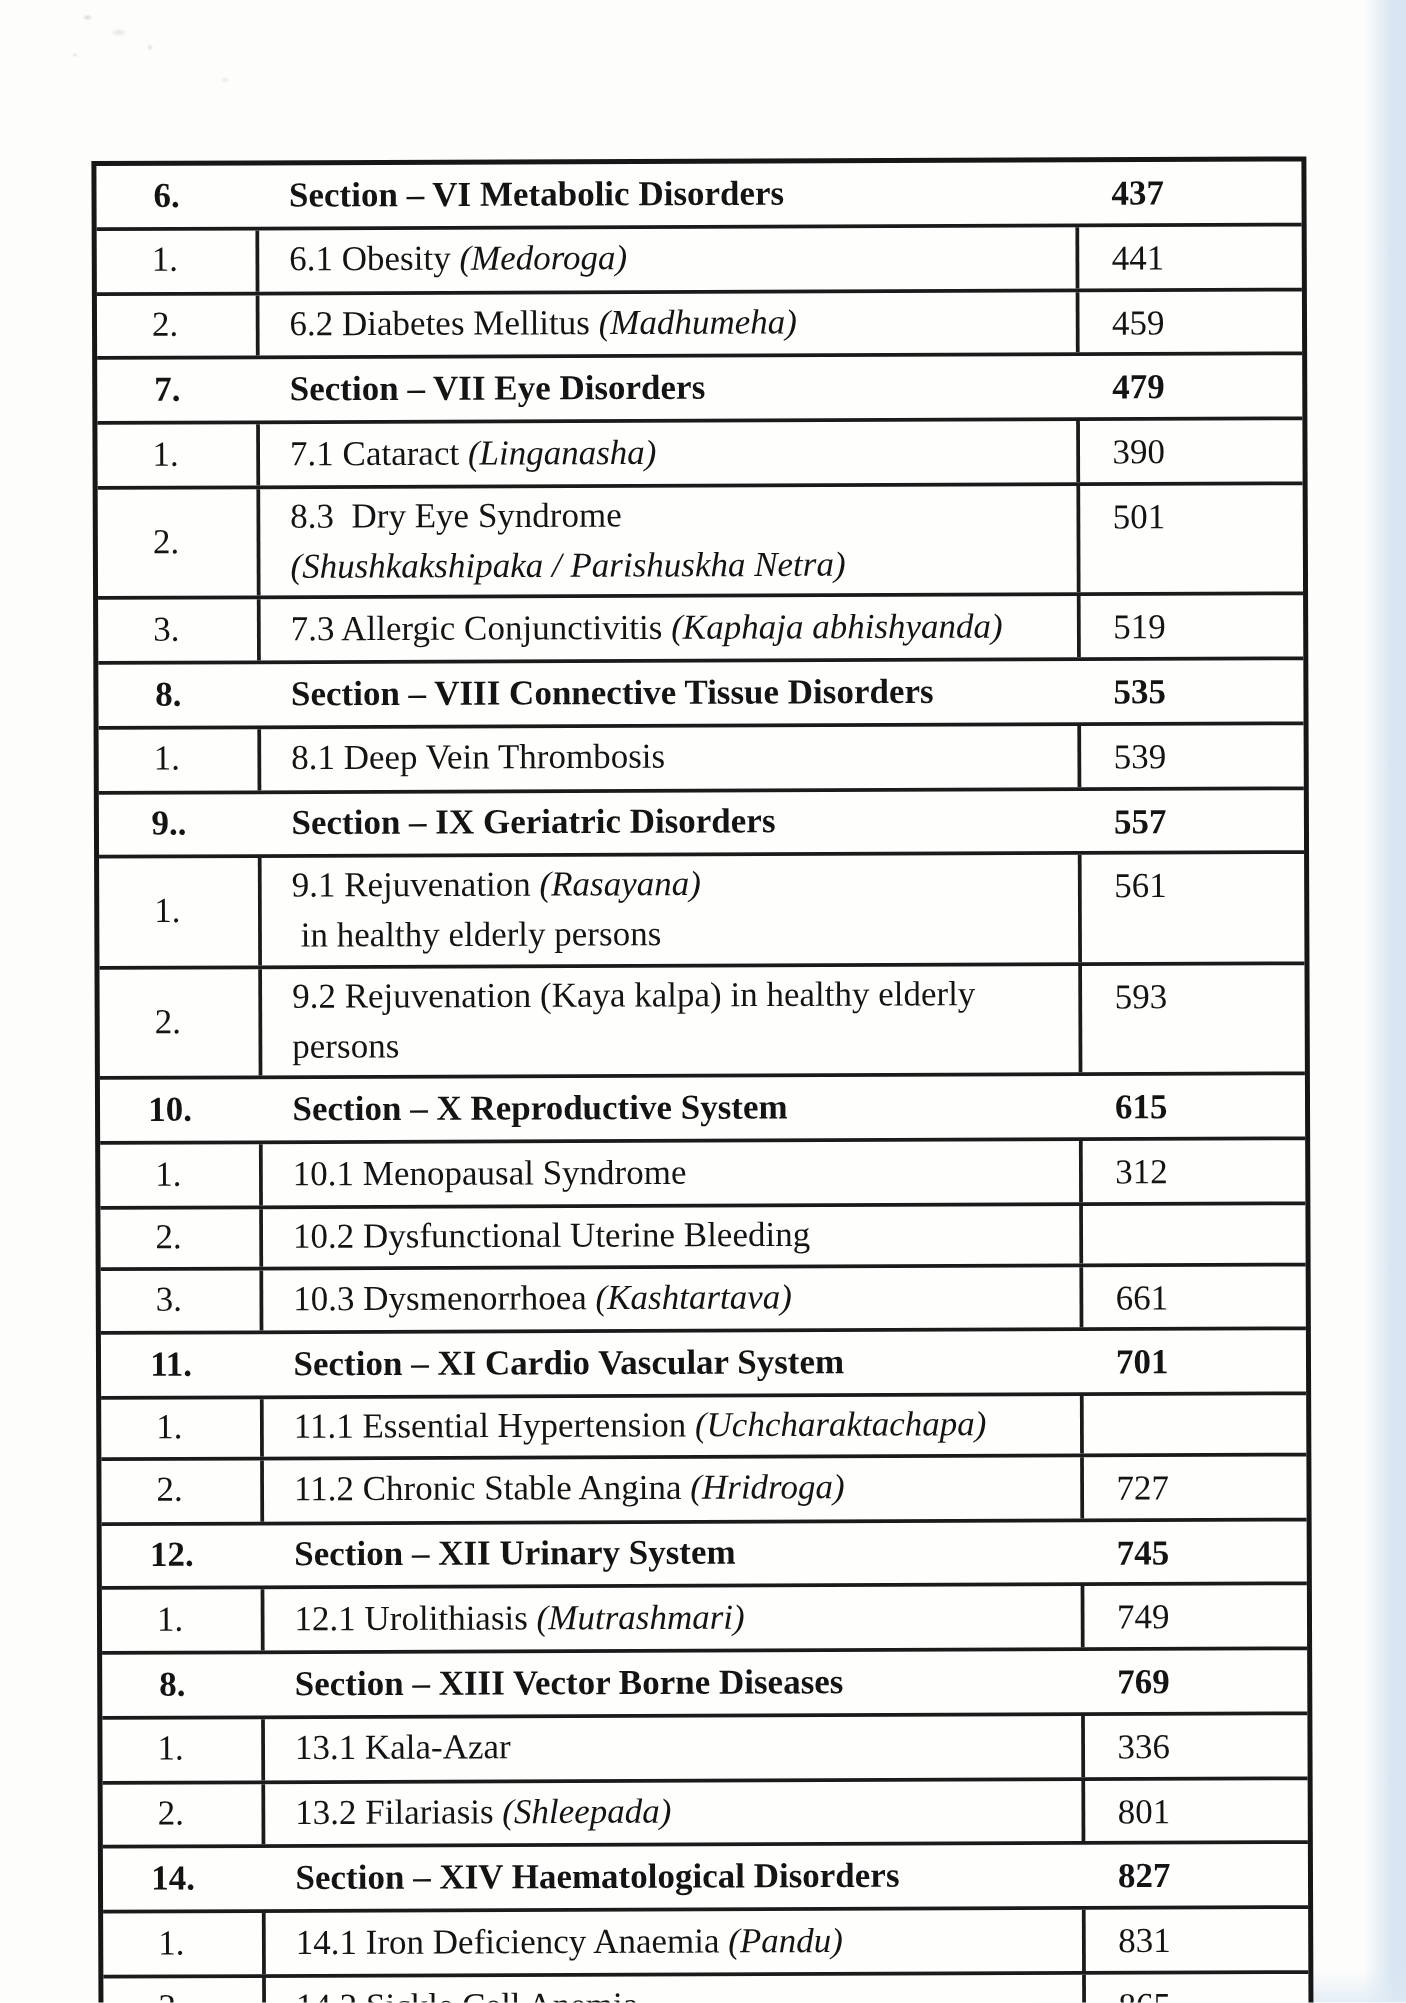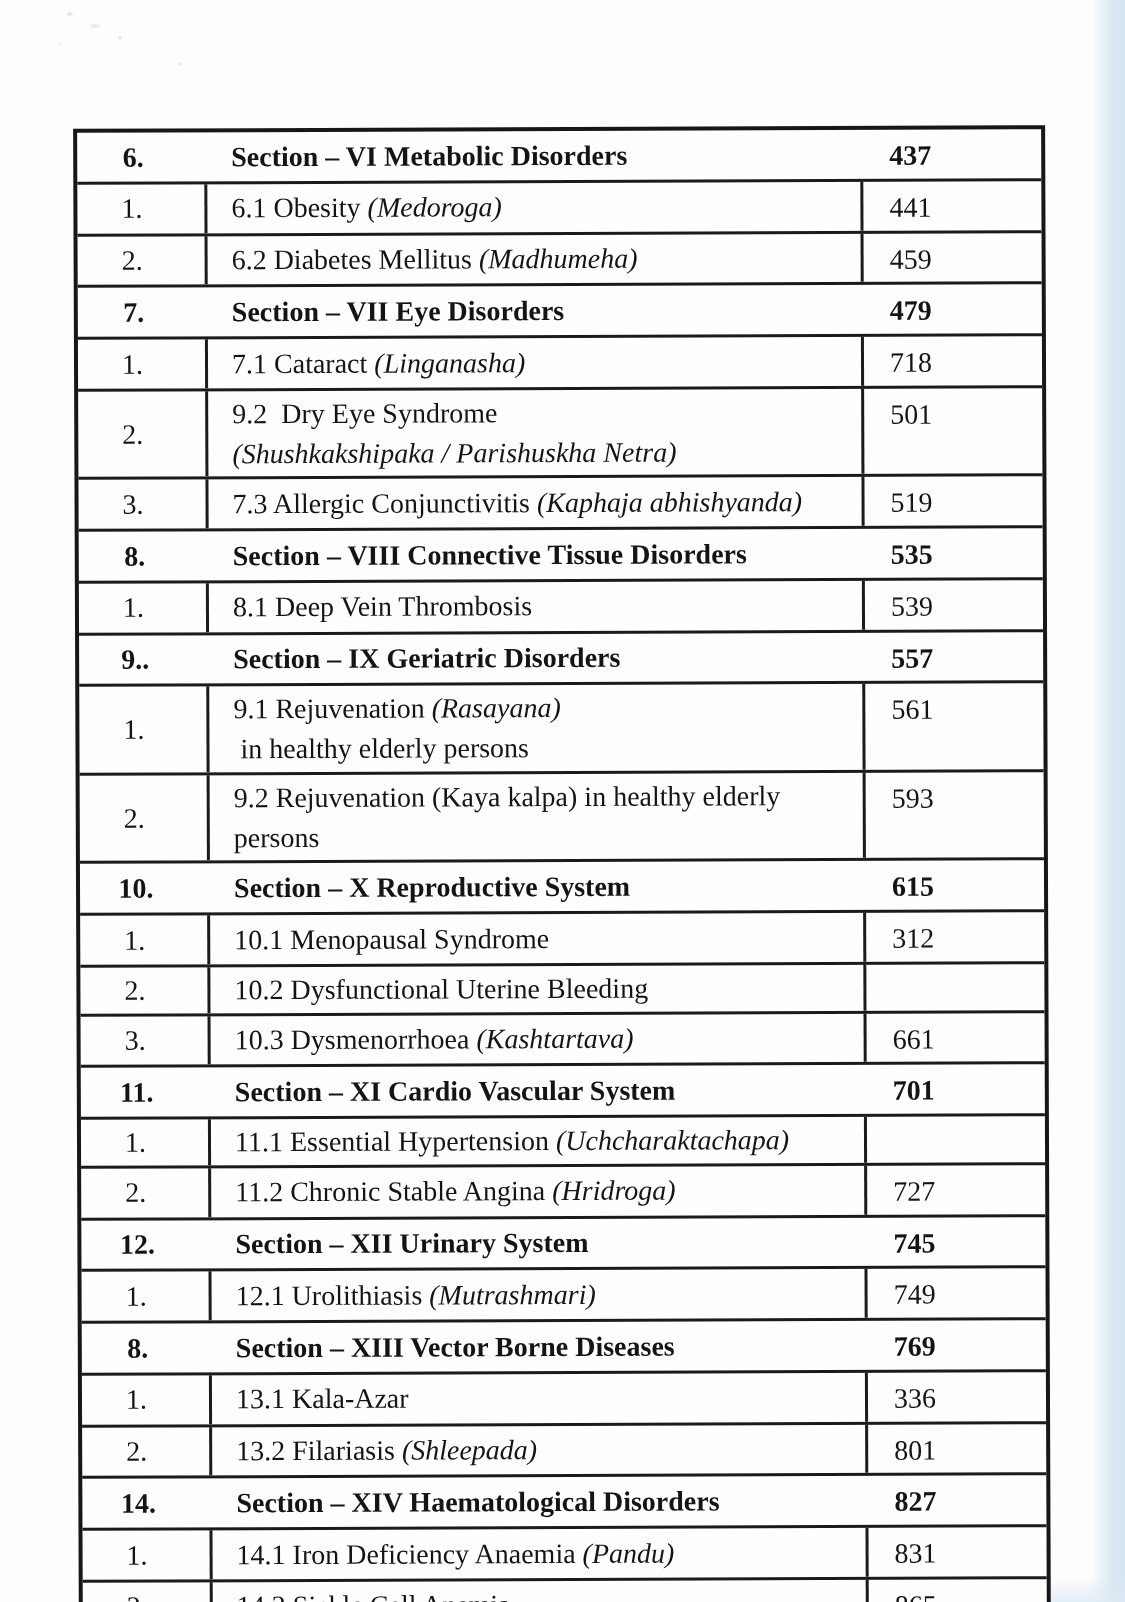--- a/index.html
+++ b/index.html
@@ -101,26 +101,26 @@
         <span class="">Section – VII Eye Disorders</span>
       </div>
       <div class="cell page">479</div>
     </div>
     <div class="row item">
       <div class="cell num">1.</div>
       <div class="cell title">
         <span class="">7.1 Cataract </span>
         <span class="it">(Linganasha)</span>
       </div>
-      <div class="cell page">718</div>
-    </div>
-    <div class="row item">
-      <div class="cell num">2.</div>
-      <div class="cell title">
-        <span class="">9.2  Dry Eye Syndrome </span>
+      <div class="cell page">390</div>
+    </div>
+    <div class="row item">
+      <div class="cell num">2.</div>
+      <div class="cell title">
+        <span class="">8.3  Dry Eye Syndrome </span>
         <span class="it">(Shushkakshipaka / Parishuskha Netra)</span>
       </div>
       <div class="cell page">501</div>
     </div>
     <div class="row item">
       <div class="cell num">3.</div>
       <div class="cell title">
         <span class="">7.3 Allergic Conjunctivitis </span>
         <span class="it">(Kaphaja abhishyanda)</span>
       </div>

